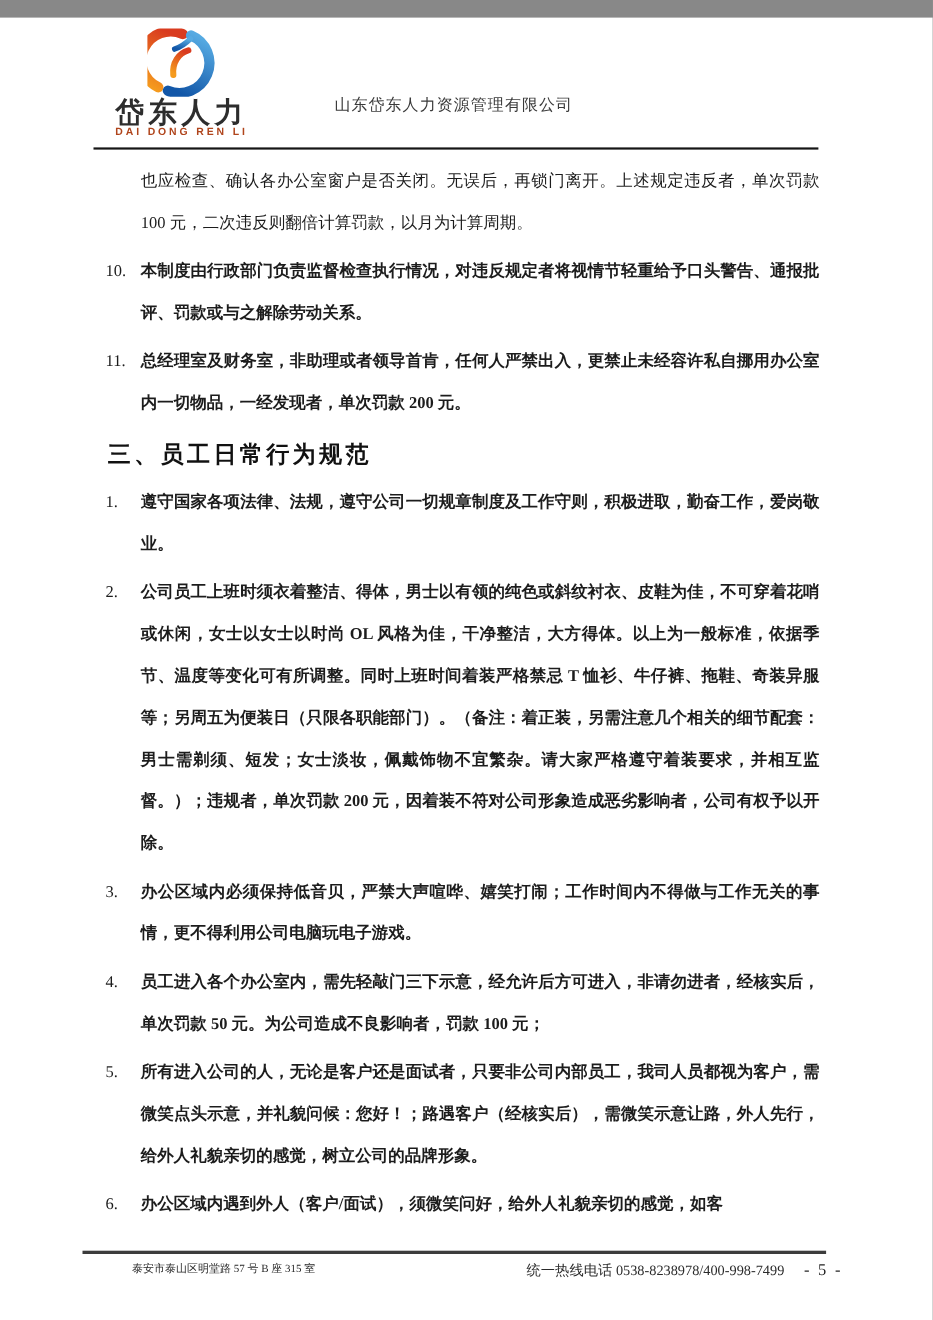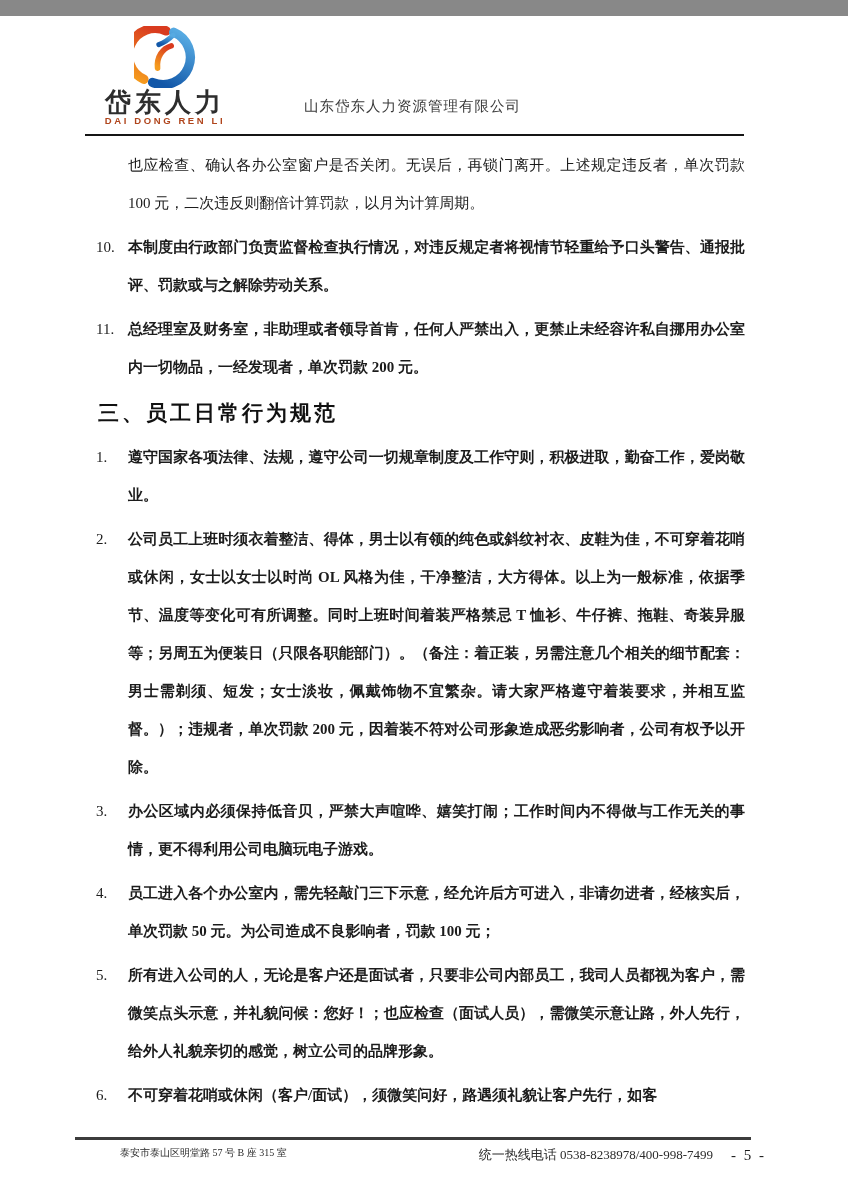--- a/index.html
+++ b/index.html
@@ -19,21 +19,21 @@
     font-family:"Liberation Sans","DejaVu Sans",sans-serif;
     font-weight:bold;font-size:26px;line-height:26px;
     letter-spacing:4px;color:#2d2d2d;margin-top:1px;white-space:nowrap;
   }
   .logo-sub{
     font-family:"Liberation Sans","DejaVu Sans",sans-serif;
     font-weight:bold;font-size:9.5px;line-height:12px;
     letter-spacing:2.6px;color:#b0451c;white-space:nowrap;
   }
   .company-name{
-    position:absolute;left:304px;top:81px;
+    position:absolute;left:304px;top:70px;
     font-size:14.5px;letter-spacing:1px;color:#3a3a3a;white-space:nowrap;
   }
   .header-rule{
     position:absolute;left:85px;top:118px;width:659px;height:2px;background:#151515;
   }
   
   .doc-body{
     position:absolute;left:96px;top:130px;width:649px;
     font-size:15px;line-height:38px;
     text-align:justify;text-align-last:left;
@@ -124,26 +124,26 @@
           <span class="txt">办公区域内必须保持低音贝，严禁大声喧哗、嬉笑打闹；工作时间内不得做与工作无关的事情，更不得利用公司电脑玩电子游戏。</span>
         </div>
 
         <div class="rule-item">
           <span class="num">4.</span>
           <span class="txt">员工进入各个办公室内，需先轻敲门三下示意，经允许后方可进入，非请勿进者，经核实后，单次罚款 50 元。为公司造成不良影响者，罚款 100 元；</span>
         </div>
 
         <div class="rule-item">
           <span class="num">5.</span>
-          <span class="txt">所有进入公司的人，无论是客户还是面试者，只要非公司内部员工，我司人员都视为客户，需微笑点头示意，并礼貌问候：您好！；也应检查（面试人员），需微笑示意让路，外人先行，给外人礼貌亲切的感觉，树立公司的品牌形象。</span>
+          <span class="txt">所有进入公司的人，无论是客户还是面试者，只要非公司内部员工，我司人员都视为客户，需微笑点头示意，并礼貌问候：您好！；路遇客户（经核实后），需微笑示意让路，外人先行，给外人礼貌亲切的感觉，树立公司的品牌形象。</span>
         </div>
 
         <div class="rule-item">
           <span class="num">6.</span>
-          <span class="txt">不可穿着花哨或休闲（客户/面试），须微笑问好，路遇须礼貌让客户先行，如客</span>
+          <span class="txt">办公区域内遇到外人（客户/面试），须微笑问好，给外人礼貌亲切的感觉，如客</span>
         </div>
       </div>
 
   </div>
 
   <div class="footer-rule"></div>
   <div class="footer-address">泰安市泰山区明堂路 57 号 B 座 315 室</div>
   <div class="footer-hotline">统一热线电话 0538-8238978/400-998-7499</div>
   <div class="footer-pagenum">- 5 -</div>
 

